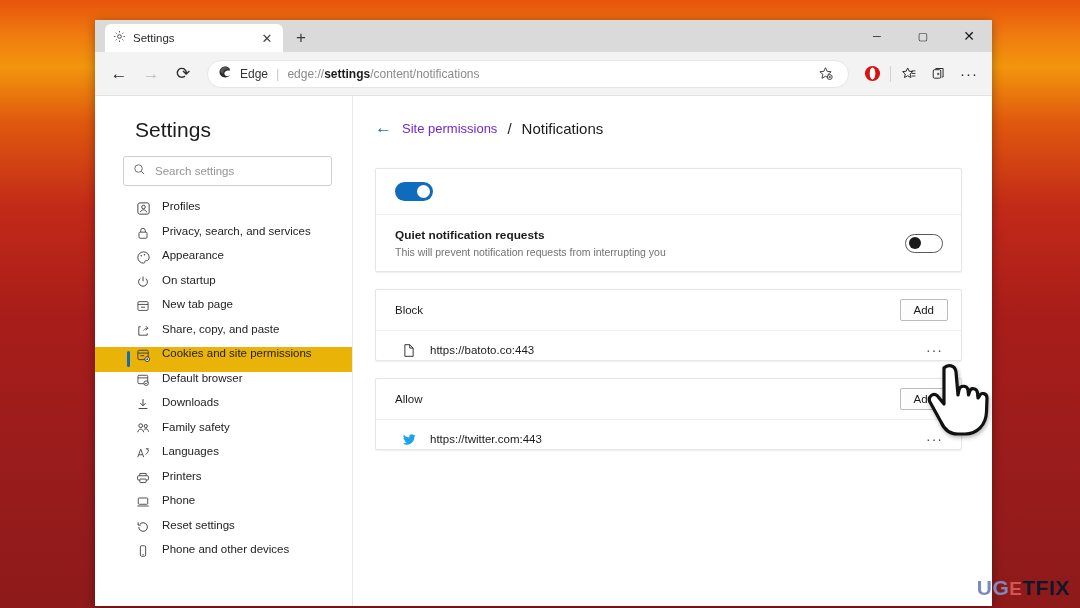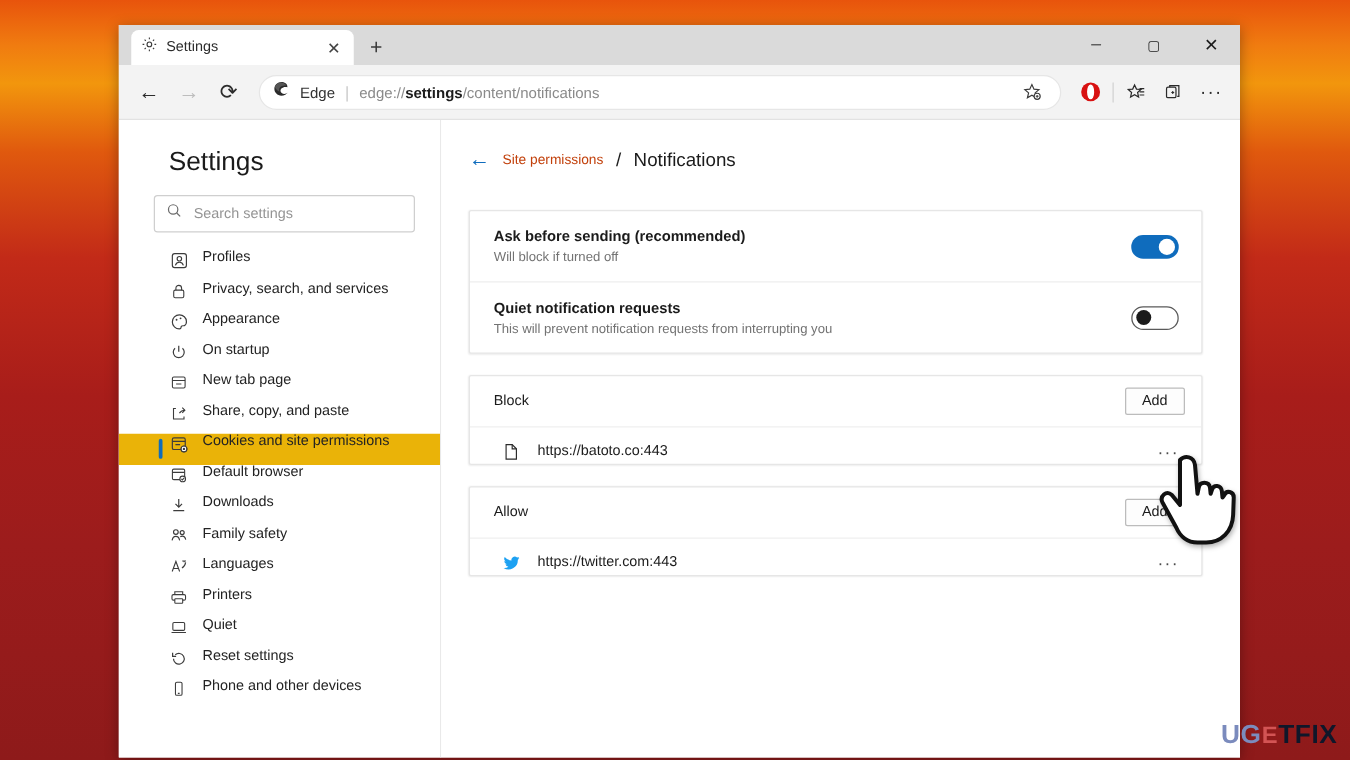--- a/index.html
+++ b/index.html
@@ -109,21 +109,21 @@
                   align-items: center; justify-content: center; flex: 0 0 16px; }
   .navitem.selected { background: #eab308; }
   .navitem.selected::before {
     content: ""; position: absolute; left: 32px; top: 4px;
     width: 2.5px; height: 16px; background: #0f6cbd; border-radius: 2px;
   }
   
   .main { flex: 1; padding: 22px 30px 0 22px; background: #fff; }
   .breadcrumb { display: flex; align-items: center; gap: 10px; margin-bottom: 30px; }
   .back-arrow { font-size: 17px; color: #0f6cbd; }
-  .crumb-link { font-size: 11px; color: #c2410c; }
+  .crumb-link { font-size: 13px; color: #6d28d9; }
   .crumb-sep { font-size: 15px; color: #1b1b1b; }
   .crumb-cur { font-size: 15px; color: #1b1b1b; }
   .card {
     border: 1px solid #e6e6e6; border-radius: 2px;
     background: #fff; box-shadow: 0 0.5px 1.5px rgba(0,0,0,.07);
     margin-bottom: 17px;
   }
   .setting-row {
     display: flex; align-items: center; justify-content: space-between;
     padding: 13px 18px 13px 19px;
@@ -398,21 +398,21 @@
           <span>Printers</span>
         </div>
 
         <div class="navitem">
           <span class="ico">
             <svg width="14" height="14" viewBox="0 0 16 16" fill="none" stroke="#3c3c3c" stroke-width="1">
               <rect x="2.6" y="3.4" width="10.8" height="7.2" rx="1.1"></rect>
               <path d="M1.4 12.6h13.2"></path>
             </svg>
           </span>
-          <span>Quiet</span>
+          <span>Phone</span>
         </div>
 
         <div class="navitem">
           <span class="ico">
             <svg width="14" height="14" viewBox="0 0 16 16" fill="none" stroke="#3c3c3c" stroke-width="1.1">
               <path d="M3.2 8a4.9 4.9 0 1 0 1.6-3.6"></path>
                 <path d="M2.4 2.6v3.2h3.2"></path>
             </svg>
           </span>
           <span>Reset settings</span>
@@ -436,24 +436,20 @@
 
       <div class="breadcrumb">
         <span class="back-arrow">←</span>
         <span class="crumb-link">Site permissions</span>
         <span class="crumb-sep">/</span>
         <span class="crumb-cur">Notifications</span>
       </div>
 
       <div class="card">
         <div class="setting-row">
-          <div>
-            <div class="setting-label">Ask before sending (recommended)</div>
-            <div class="setting-sub">Will block if turned off</div>
-          </div>
           <div class="toggle on">
             <span class="knob"></span>
           </div>
         </div>
         <div class="setting-row">
           <div>
             <div class="setting-label">Quiet notification requests</div>
             <div class="setting-sub">This will prevent notification requests from interrupting you</div>
           </div>
           <div class="toggle off">

